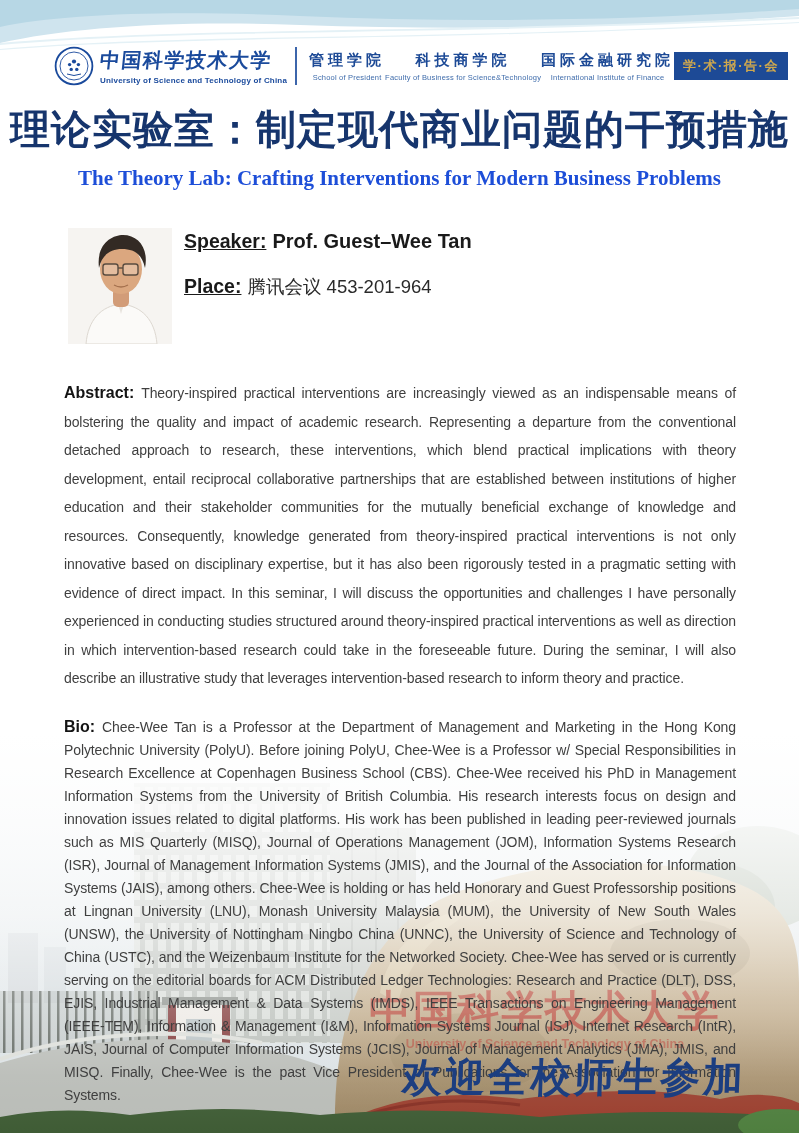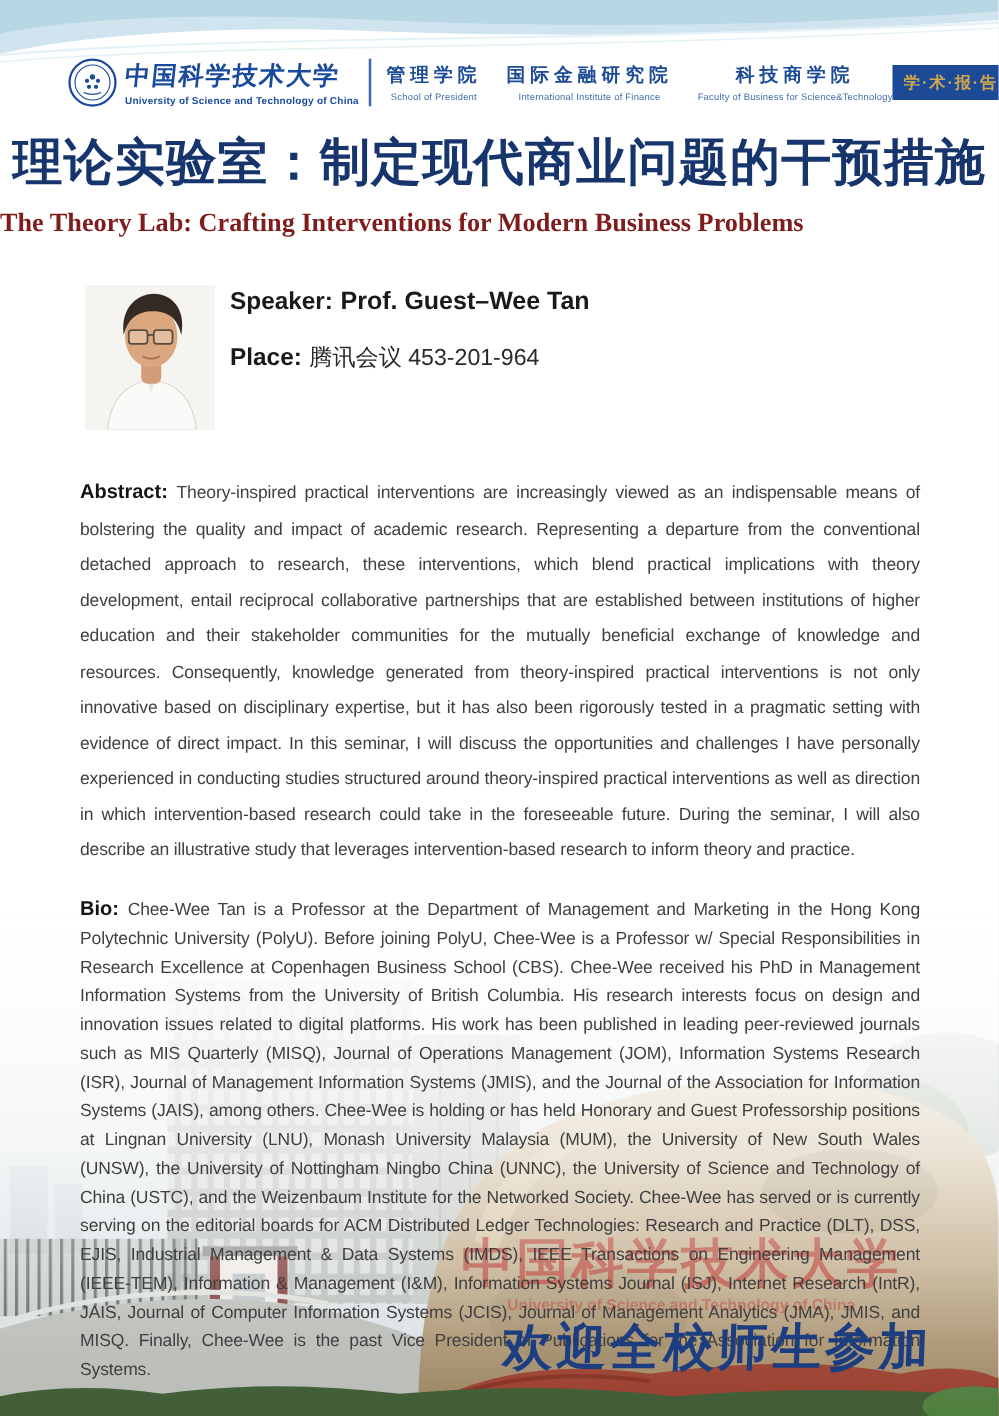--- a/index.html
+++ b/index.html
@@ -12,38 +12,38 @@
   .top-wave{position:absolute;top:0;left:0;width:799px;height:50px;z-index:1;}
   .top-wave svg{display:block;width:100%;height:100%;}
   
   .header{position:absolute;top:40px;left:54px;right:32px;height:52px;display:flex;align-items:center;z-index:2;}
   .logo-group{display:flex;align-items:center;gap:6px;flex:0 0 auto;}
   .emblem{width:40px;height:40px;flex:0 0 auto;}
   .logo-text{display:flex;flex-direction:column;}
   .uni-cn{font-size:20px;font-weight:800;color:#1a4a9c;letter-spacing:1.5px;white-space:nowrap;transform:skewX(-6deg);}
   .uni-en{font-size:8px;font-weight:bold;color:#1a4a9c;white-space:nowrap;margin-top:2px;letter-spacing:.2px;}
   .vdiv{width:2px;height:38px;background:#1a4a9c;opacity:.85;margin:0 12px 0 8px;flex:0 0 auto;}
-  .depts{display:flex;align-items:center;gap:20px;}
+  .depts{display:flex;align-items:center;}
   .dept{text-align:center;}
   .dept-cn{font-size:15px;font-weight:bold;color:#1d4a96;letter-spacing:4px;white-space:nowrap;}
   .dept-en{font-size:7.5px;color:#3f6cab;margin-top:3px;white-space:nowrap;letter-spacing:.2px;}
   .badge{margin-left:auto;background:#1d4a96;color:#cfa84e;font-size:13px;font-weight:bold;
          letter-spacing:1.5px;padding:5px 9px;white-space:nowrap;}
   
   .title-cn{position:absolute;top:102px;left:0;right:0;margin:0;text-align:center;z-index:2;
             font-size:40px;font-weight:900;color:#16356d;letter-spacing:1px;}
-  .title-en{position:absolute;top:166px;left:0;right:0;margin:0;text-align:left;z-index:2;
-            font-family:"Liberation Serif", serif;font-size:21px;font-weight:bold;color:#7f1d1d;}
+  .title-en{position:absolute;top:166px;left:0;right:0;margin:0;text-align:center;z-index:2;
+            font-family:"Liberation Serif", serif;font-size:21px;font-weight:bold;color:#1d4ed8;}
   
   .speaker{position:absolute;top:228px;left:68px;display:flex;gap:12px;z-index:2;}
   .photo{width:104px;height:116px;flex:0 0 auto;}
   .photo svg{display:block;width:100%;height:100%;}
   .sinfo{padding-top:2px;}
   .sline{font-size:18.5px;color:#2a2a2a;line-height:22px;margin-bottom:23px;white-space:nowrap;}
-  .sline .lbl{font-weight:bold;color:#1a1a1a;font-size:19.5px;margin-right:6px;}
+  .sline .lbl{font-weight:bold;color:#1a1a1a;font-size:19.5px;margin-right:6px;text-decoration:underline;}
   .sline.first{font-size:20px;font-weight:bold;color:#1a1a1a;}
   
   .content{position:absolute;top:379px;left:64px;width:672px;z-index:2;}
   .para{text-align:justify;color:#3f3f3f;margin:0;letter-spacing:-0.1px;}
   .para .plabel{font-weight:bold;font-size:16px;color:#141414;margin-right:7px;letter-spacing:0;}
   .abstract{font-size:14px;line-height:28.5px;}
   .bio{font-size:14px;line-height:23px;margin-top:22px;}
   
   .campus{position:absolute;left:0;top:733px;width:799px;height:400px;z-index:0;}
   .campus svg{display:block;width:100%;height:100%;}
@@ -91,26 +91,26 @@
         <div class="uni-en">University of Science and Technology of China</div>
       </div>
     </div>
     <div class="vdiv"></div>
     <div class="depts">
       <div class="dept">
         <div class="dept-cn">管理学院</div>
         <div class="dept-en">School of President</div>
       </div>
       <div class="dept">
+        <div class="dept-cn">科技商学院</div>
+        <div class="dept-en">Faculty of Business for Science&amp;Technology</div>
+      </div>
+      <div class="dept">
         <div class="dept-cn">国际金融研究院</div>
         <div class="dept-en">International Institute of Finance</div>
-      </div>
-      <div class="dept">
-        <div class="dept-cn">科技商学院</div>
-        <div class="dept-en">Faculty of Business for Science&amp;Technology</div>
       </div>
     </div>
     <div class="badge">学·术·报·告·会</div>
   </header>
 
   <h1 class="title-cn">理论实验室：制定现代商业问题的干预措施</h1>
   <h2 class="title-en">The Theory Lab: Crafting Interventions for Modern Business Problems</h2>
 
   <section class="speaker">
     <div class="photo">

